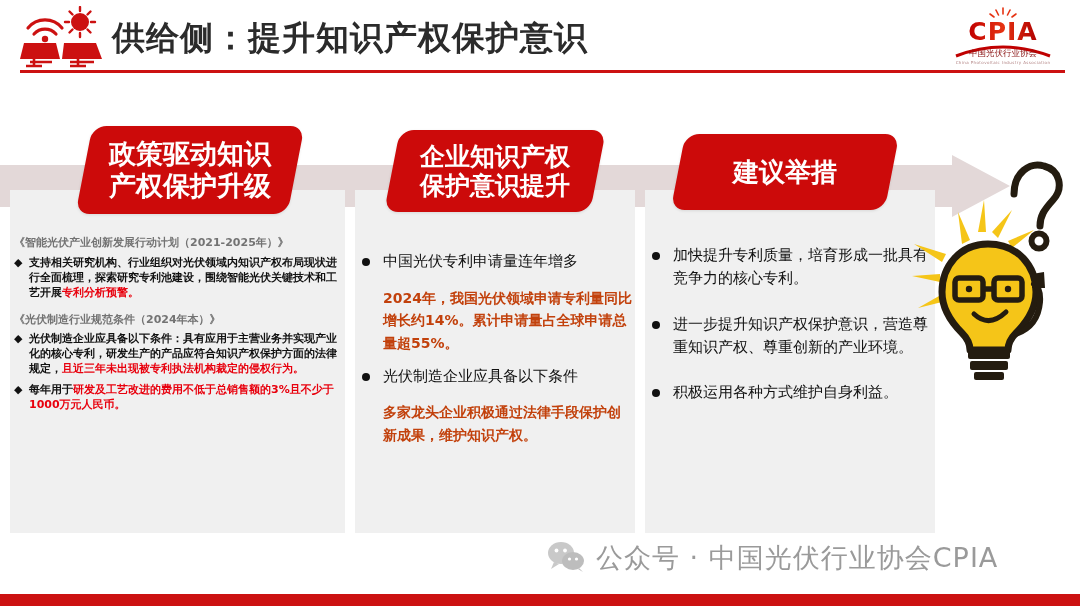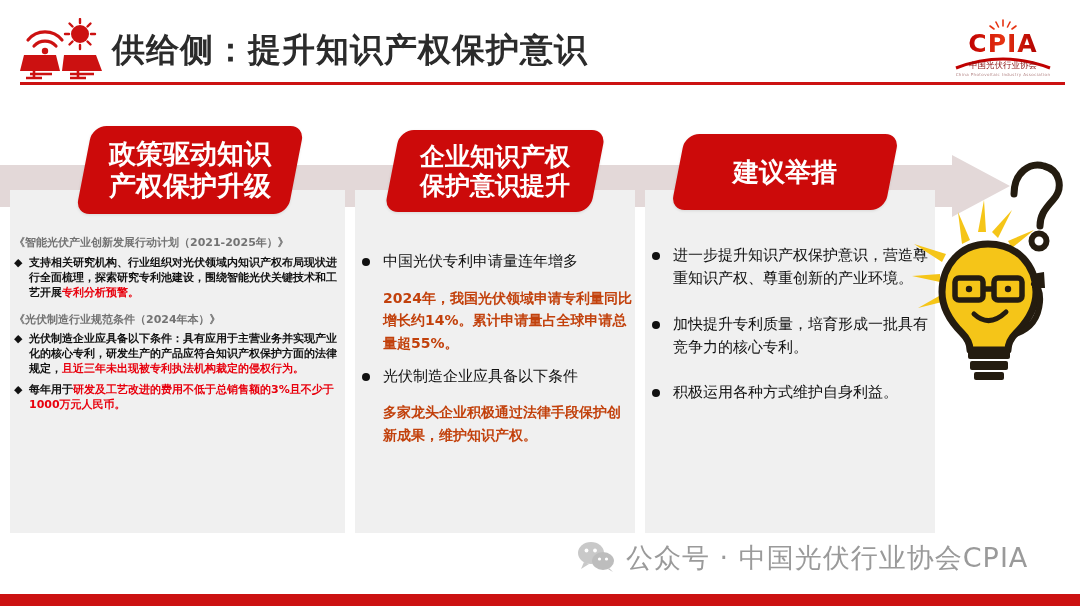--- a/index.html
+++ b/index.html
@@ -13,21 +13,21 @@
     font-family: "DejaVu Sans", "Liberation Sans", sans-serif;
   }
   .slide {
     position: absolute; left: 0; top: 0;
     width: 1080px; height: 606px;
     background: #ffffff;
   }
 
   
   .header {
-    position: absolute; left: 0; top: 12px; width: 1080px; height: 76px;
+    position: absolute; left: 0; top: 0; width: 1080px; height: 76px;
   }
   .brand-icon {
     position: absolute; left: 18px; top: 6px; width: 88px; height: 62px;
   }
   .page-title {
     position: absolute; left: 112px; top: 16px;
     font-size: 33px; font-weight: bold; color: #2b2b2b;
     letter-spacing: 1px; white-space: nowrap;
     font-family: "DejaVu Sans", "Liberation Sans", sans-serif;
   }
@@ -132,21 +132,21 @@
   #body-3 .dot-head { line-height: 1.55; font-size: 15px; }
   #body-3 .dot-item { margin-bottom: 22px; }
 
   
   .bulb-art {
     position: absolute; left: 912px; top: 148px; width: 168px; height: 232px;
   }
 
   
   .footer-wechat {
-    position: absolute; left: 576px; top: 540px;
+    position: absolute; left: 546px; top: 540px;
     display: flex; align-items: center; gap: 10px;
   }
   .wechat-label {
     font-size: 27px; color: #9a9a9a;
     letter-spacing: 1px; white-space: nowrap;
     font-family: "DejaVu Sans", "Liberation Sans", sans-serif;
   }
   .page-number {
     position: absolute; right: 16px; top: 596px;
     font-size: 14px; font-weight: bold; color: #111;
@@ -271,24 +271,24 @@
     <div class="dot-sub">2024年，我国光伏领域申请专利量同比增长约14%。累计申请量占全球申请总量超55%。</div>
 
     <div class="dot-item">
       <div class="dot-head">光伏制造企业应具备以下条件</div>
     </div>
     <div class="dot-sub">多家龙头企业积极通过法律手段保护创新成果，维护知识产权。</div>
   </div>
 
   <div class="col-body" id="body-3">
     <div class="dot-item">
+      <div class="dot-head">加快提升专利质量，培育形成一批具有竞争力的核心专利。</div>
+    </div>
+    <div class="dot-item">
       <div class="dot-head">进一步提升知识产权保护意识，营造尊重知识产权、尊重创新的产业环境。</div>
-    </div>
-    <div class="dot-item">
-      <div class="dot-head">加快提升专利质量，培育形成一批具有竞争力的核心专利。</div>
     </div>
     <div class="dot-item">
       <div class="dot-head">积极运用各种方式维护自身利益。</div>
     </div>
   </div>
 
   <div class="bulb-art">
     <svg viewBox="0 0 168 232" width="168" height="232">
 
       <g fill="#f5c518">

